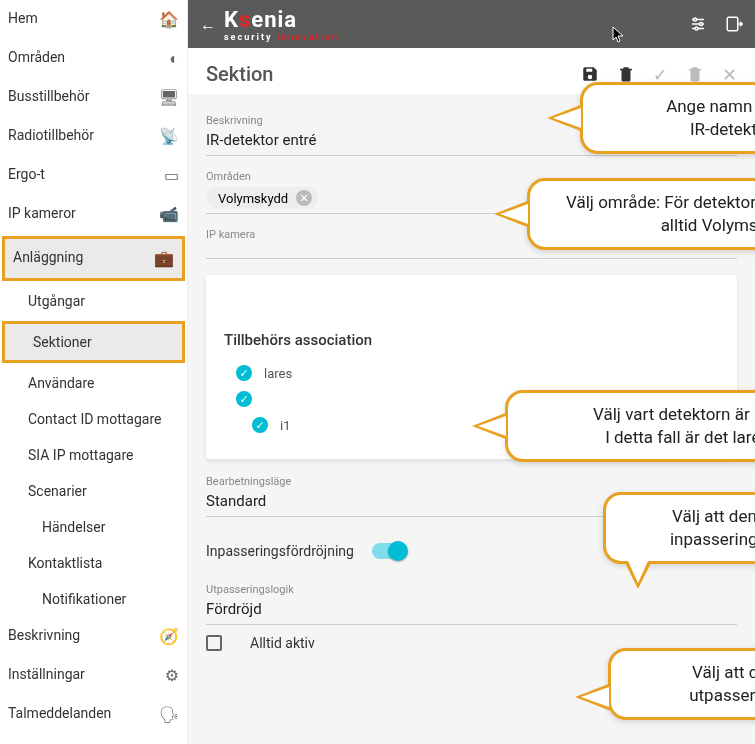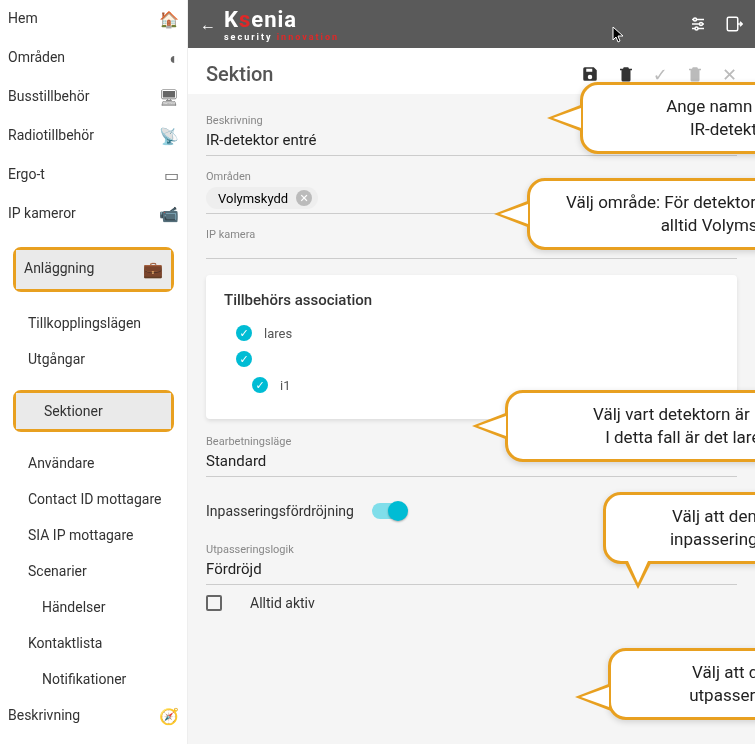--- a/index.html
+++ b/index.html
@@ -3,21 +3,21 @@
 <meta charset="utf-8">
 <style>
   * { box-sizing: border-box; margin: 0; padding: 0; font-family: -apple-system, BlinkMacSystemFont, "Segoe UI", Roboto, Arial, sans-serif; }
   body { width: 755px; height: 744px; overflow: hidden; background: #fff; display: flex; }
   .sidebar { width: 188px; background: #fff; overflow-y: auto; border-right: 1px solid #eee; }
   .sidebar-item { display: flex; justify-content: space-between; padding: 10px 8px; font-size: 14px; color: #333; cursor: pointer; }
   .sidebar-item.indent { padding-left: 28px; }
   .sidebar-item.indent2 { padding-left: 42px; }
   .sidebar-item .icon { color: #666; font-size: 16px; }
   .sidebar-item .label {}
-  .hl-box { border: 3px solid #e8a020; border-radius: 8px; margin: 13px; }
+  .hl-box { border: 3px solid #e8a020; border-radius: 0; margin: 2px; }
   .hl-box .sidebar-item { background: #eaeaea; }
   .main { flex: 1; display: flex; flex-direction: column; background: #f5f5f5; position: relative; }
   .topbar { height: 48px; background: #5a5a5a; display: flex; align-items: center; padding: 0 12px; color: #fff; }
   .topbar .back { margin-right: 8px; cursor: pointer; }
   .topbar .logo { font-weight: 700; font-size: 22px; letter-spacing: 1px; }
   .topbar .logo .x { color: #e02828; }
   .topbar .logo .sub { font-size: 9px; display: block; letter-spacing: 2px; }
   .topbar .logo .sub .red { color: #e02828; }
   .topbar .sp { flex: 1; }
   .topbar .ticon { margin-left: 18px; cursor: pointer; font-size: 18px; }
@@ -27,21 +27,21 @@
   .section-header h2 { font-size: 20px; font-weight: 500; color: #555; flex: 1; }
   .section-header .hicon { margin-left: 18px; font-size: 18px; color: #444; cursor: pointer; }
   .section-header .hicon.disabled { color: #bbb; }
   .form-area { padding: 6px 18px 18px; }
   .field-lbl { font-size: 11px; color: #888; margin-top: 14px; }
   .field-val { font-size: 15px; color: #222; border-bottom: 1px solid #ccc; padding: 4px 0 6px; }
   .chips { padding: 4px 0; border-bottom: 1px solid #ccc; }
   .chip { display: inline-flex; align-items: center; background: #eee; border-radius: 14px; padding: 3px 6px 3px 12px; font-size: 13px; }
   .chip .remove { background: #bbb; color: #fff; border-radius: 50%; width: 16px; height: 16px; font-size: 11px; display:inline-flex;align-items:center;justify-content:center; margin-left: 8px; cursor:pointer; }
   .card { background: #fff; border-radius: 4px; box-shadow: 0 2px 4px rgba(0,0,0,0.1); margin: 16px 0; padding: 16px 18px; }
-  .card h3 { font-size: 15px; font-weight: 500; color: #333; margin-bottom: 16px; }
+  .card h3 { font-size: 15px; font-weight: 500; color: #333; margin-bottom: 16px; margin-top: 40px; }
   .tree-node { display: flex; align-items: center; font-size: 13px; color: #555; margin-bottom: 10px; position:relative;}
   .tree-node .chk { width: 16px; height: 16px; background: #00bcd4; border-radius: 50%; display:inline-flex; align-items:center; justify-content:center; color:#fff; font-size:11px; margin-right: 12px; }
   .tree-node.lvl1 { margin-left: 12px; }
   .tree-node.lvl2 { margin-left: 12px; }
   .tree-node.lvl3 { margin-left: 28px; }
   .toggle-row { display: flex; align-items: center; font-size: 14px; color: #333; margin: 10px 0; }
   .toggle-row .sp { flex:1; }
   .toggle { position: relative; width: 34px; height: 16px; background: #80deea; border-radius: 8px; cursor:pointer;}
   .toggle .knob { position:absolute; right:-2px; top:-2px; width:20px; height:20px; background:#00bcd4; border-radius:50%; box-shadow:0 1px 2px rgba(0,0,0,.3);}
   .checkbox-row { display:flex; align-items:center; font-size:14px; color:#333; margin-top:10px; padding-bottom:6px;gap:14px;}
@@ -89,23 +89,20 @@
       <span class="label">IP kameror</span>
       <span class="icon">📹</span>
     </div>
   <div class="hl-box">
     <div class="sidebar-item">
         <span class="label">Anläggning</span>
         <span class="icon">💼</span>
       </div>
   </div>
   <div class="sidebar-item indent">
-      <span class="label">Tillkopplingslägen</span>
-    </div>
-  <div class="sidebar-item indent">
       <span class="label">Utgångar</span>
     </div>
   <div class="hl-box">
     <div class="sidebar-item indent">
         <span class="label">Sektioner</span>
       </div>
   </div>
   <div class="sidebar-item indent">
       <span class="label">Användare</span>
     </div>

